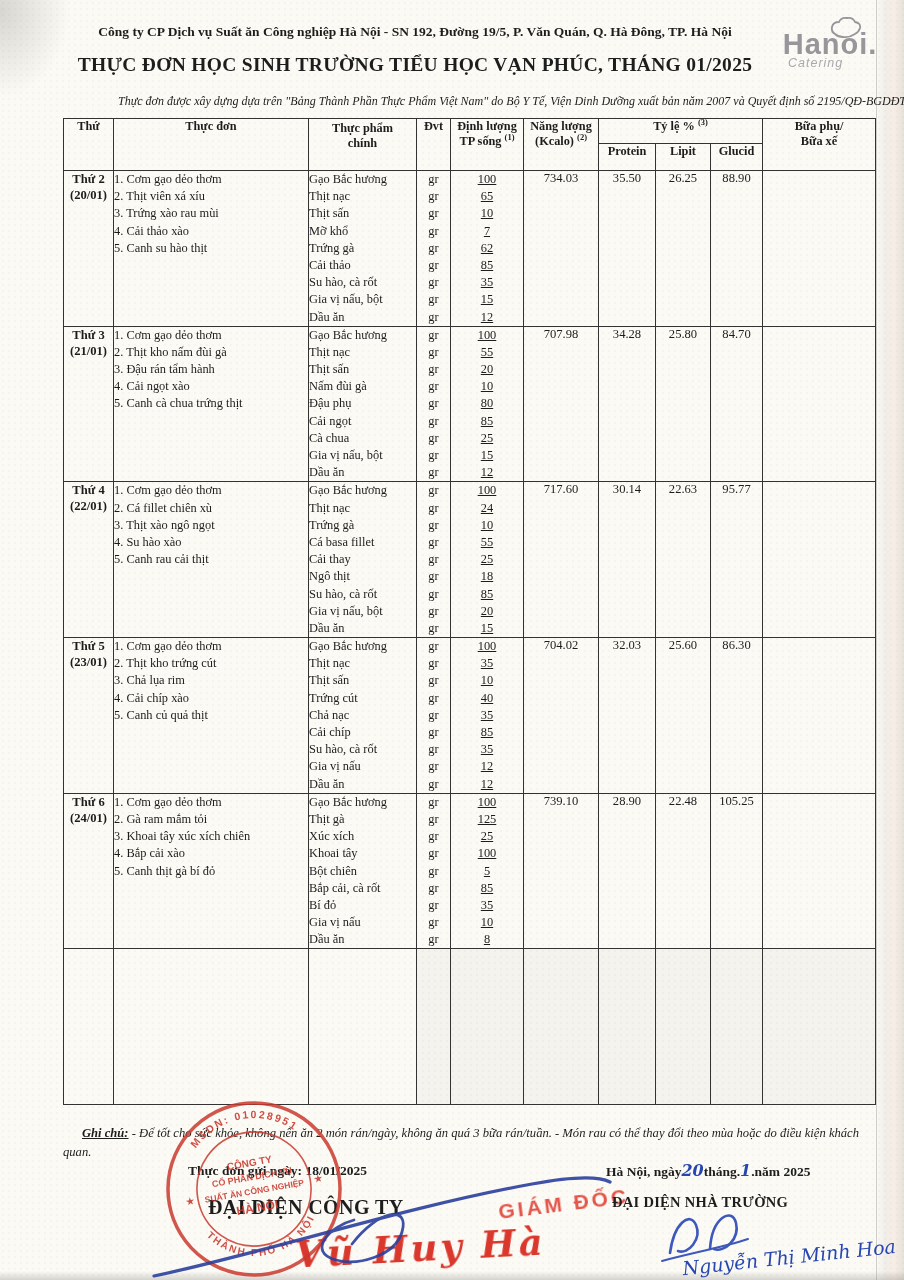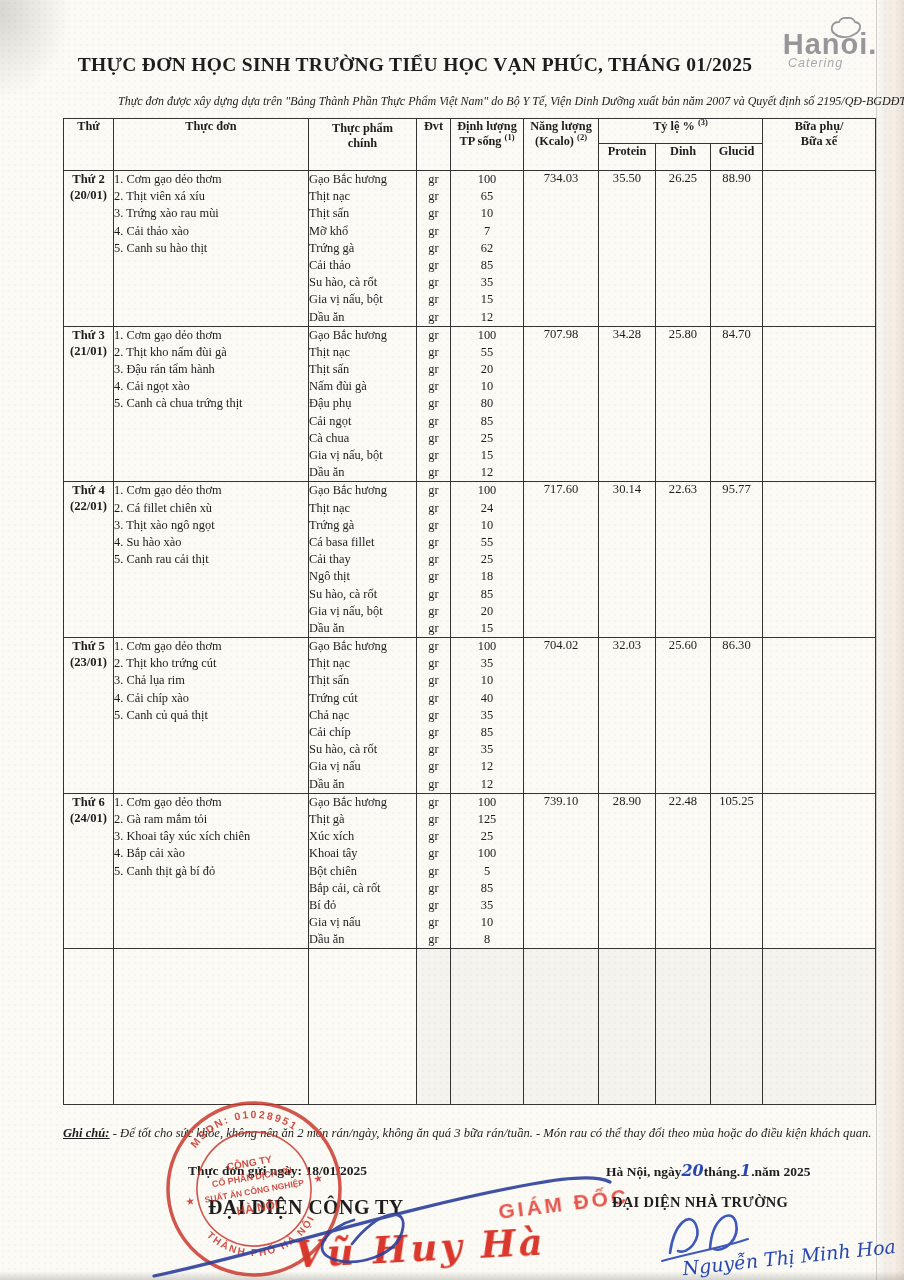--- a/index.html
+++ b/index.html
@@ -35,27 +35,27 @@
   table.menu th, table.menu td{border:1px solid #333;padding:0;vertical-align:top;}
   table.menu{border:1.5px solid #2a2a2a;}
   thead th{font-weight:bold;font-size:12.3px;line-height:15px;padding:2px 1px;
     text-align:center;vertical-align:middle;}
   sup{font-size:8.5px;vertical-align:super;line-height:0;}
   .ln{height:17.2px;line-height:17.2px;white-space:nowrap;overflow:hidden;}
   .c-day{vertical-align:middle;text-align:center;font-weight:bold;font-size:12.6px;line-height:16px;}
   .c-menu{padding:2px 2px 0 5px;}
   .c-food{padding:2px 2px 0 4px;}
   .c-unit{padding:2px 0 0;text-align:center;}
-  .c-qty{padding:2px 0 0;text-align:center;}
+  .c-qty{padding:2px 0 0;text-align:center;text-decoration:underline;}
   .c-val{vertical-align:middle;text-align:center;font-size:12.6px;}
   .empty-row td{height:155px;}
   .empty-row td.tint{background:rgba(120,115,108,.05);}
 
   .notes{position:absolute;left:63px;top:1124px;width:818px;font-style:italic;font-size:12.6px;line-height:19px;}
-  .notes .gc{font-weight:bold;text-decoration:underline;}
+  .notes .gc{font-weight:bold;text-decoration:underline;margin-left:19px;}
 
   .sig-left-date{position:absolute;left:188px;top:1163px;font-weight:bold;font-size:13.5px;}
   .sig-left-title{position:absolute;left:208px;top:1196px;font-weight:bold;font-size:20px;letter-spacing:.4px;}
   .director-title{position:absolute;left:498px;top:1192px;transform:rotate(-7deg);
     font-family:"Liberation Sans",sans-serif;font-weight:bold;font-size:21px;
     letter-spacing:3px;color:#e03a2e;opacity:.85;filter:blur(.3px);}
   .director-name{position:absolute;left:295px;top:1226px;transform:rotate(-3deg);
     font-family:"DejaVu Serif",serif;font-style:italic;font-weight:bold;font-size:37px;
     letter-spacing:3px;color:#da382c;filter:blur(.2px);}
 
@@ -74,20 +74,21 @@
 </style>
 </head>
 <body>
 
 <div class="page">
   <div class="corner-tl"></div>
   <div class="edge-right"></div>
   <div class="crease"></div>
   <div class="edge-bottom"></div>
 
+  <div class="company-line">Công ty CP Dịch vụ Suất ăn Công nghiệp Hà Nội - SN 192, Đường 19/5, P. Văn Quán, Q. Hà Đông, TP. Hà Nội</div>
   <div class="doc-title">THỰC ĐƠN HỌC SINH TRƯỜNG TIỂU HỌC VẠN PHÚC, THÁNG 01/2025</div>
   <div class="doc-subtitle">Thực đơn được xây dựng dựa trên "Bảng Thành Phần Thực Phẩm Việt Nam" do Bộ Y Tế, Viện Dinh Dưỡng xuất bản năm 2007 và Quyết định số 2195/QĐ-BGDĐT</div>
 
   <div class="logo">
     <div style="position:relative;display:inline-block;">
       <span class="logo-word">Hanoi.</span>
       <svg class="logo-hat" width="34" height="24" viewBox="0 0 34 24">
         <path d="M6 18 Q2 16 3 11 Q4 6 10 6 Q12 1 18 2 Q24 1 26 6 Q32 7 31 12 Q30 16 26 18 Q20 22 14 21 Q9 21 6 18 Z" fill="none" stroke="#98969b" stroke-width="1.8"></path>
       </svg>
     </div>
@@ -122,21 +123,21 @@
           <div><span>(Kcalo) </span><sup>(2)</sup></div>
         </th>
         <th colspan="3" style="height:24px;"><span>Tỷ lệ % </span><sup>(3)</sup></th>
         <th rowspan="2">
           <div>Bữa phụ/</div>
           <div>Bữa xế</div>
         </th>
       </tr>
       <tr>
         <th style="height:26px;">Protein</th>
-        <th>Dinh</th>
+        <th>Lipit</th>
         <th>Glucid</th>
       </tr>
     </thead>
     <tbody>
         <tr>
           <td class="c-day">
             <div>Thứ 2</div>
             <div>(20/01)</div>
           </td>
           <td class="c-menu">

